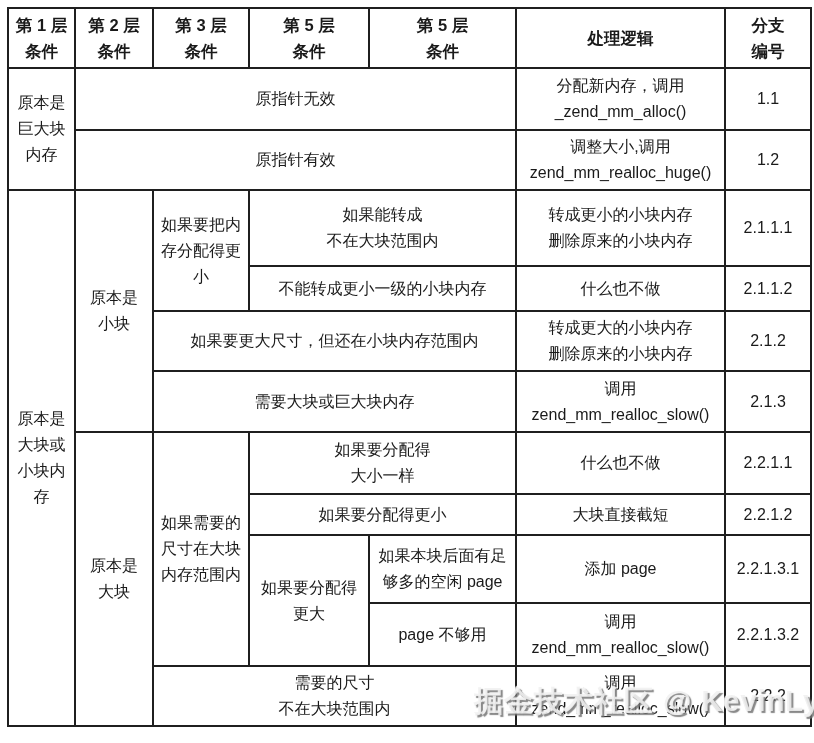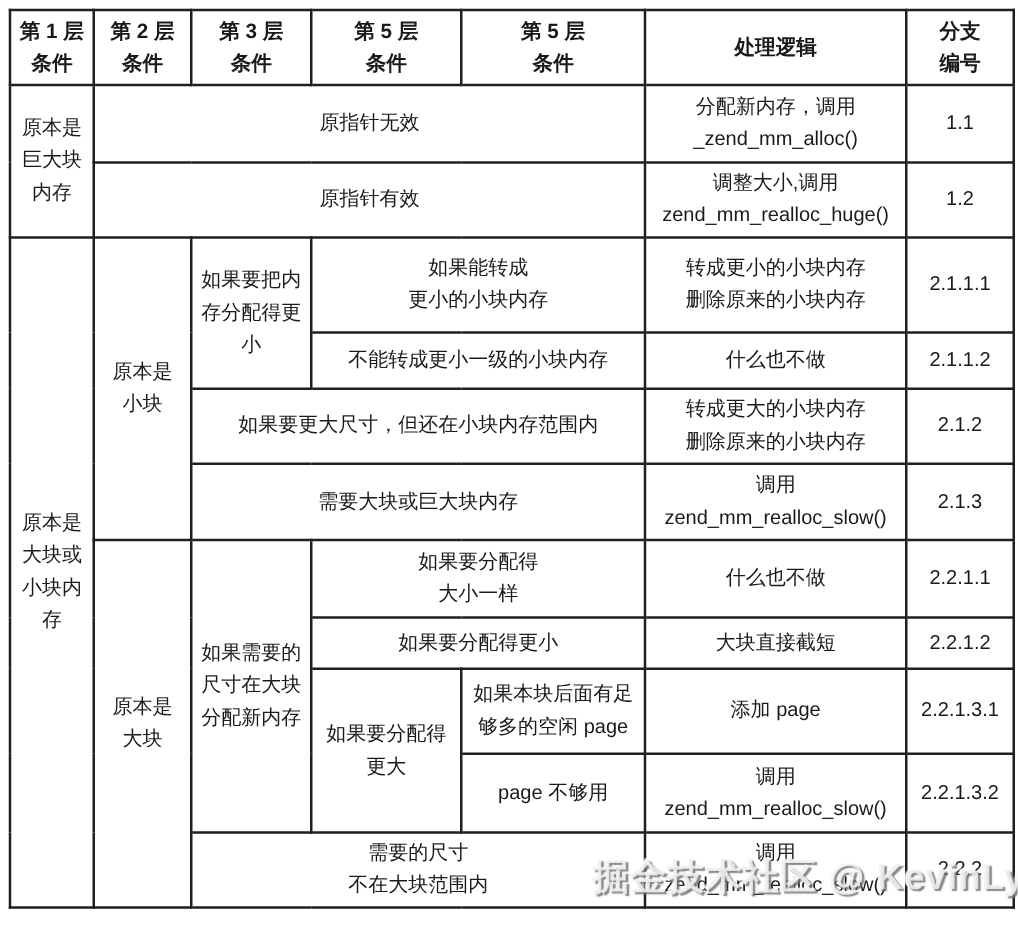--- a/index.html
+++ b/index.html
@@ -103,21 +103,21 @@
         <td rowspan="9">原本是
 大块或
 小块内
 存</td>
         <td rowspan="4">原本是
 小块</td>
         <td rowspan="2">如果要把内
 存分配得更
 小</td>
         <td colspan="2">如果能转成
-更小的小块内存</td>
+不在大块范围内</td>
         <td>转成更小的小块内存
 删除原来的小块内存</td>
         <td>2.1.1.1</td>
       </tr>
 
       <tr style="height:45px">
         <td colspan="2">不能转成更小一级的小块内存</td>
         <td>什么也不做</td>
         <td>2.1.1.2</td>
       </tr>
@@ -134,21 +134,21 @@
         <td>调用
 zend_mm_realloc_slow()</td>
         <td>2.1.3</td>
       </tr>
 
       <tr style="height:62px">
         <td rowspan="5">原本是
 大块</td>
         <td rowspan="4">如果需要的
 尺寸在大块
-分配新内存</td>
+内存范围内</td>
         <td colspan="2">如果要分配得
 大小一样</td>
         <td>什么也不做</td>
         <td>2.2.1.1</td>
       </tr>
 
       <tr style="height:41px">
         <td colspan="2">如果要分配得更小</td>
         <td>大块直接截短</td>
         <td>2.2.1.2</td>

